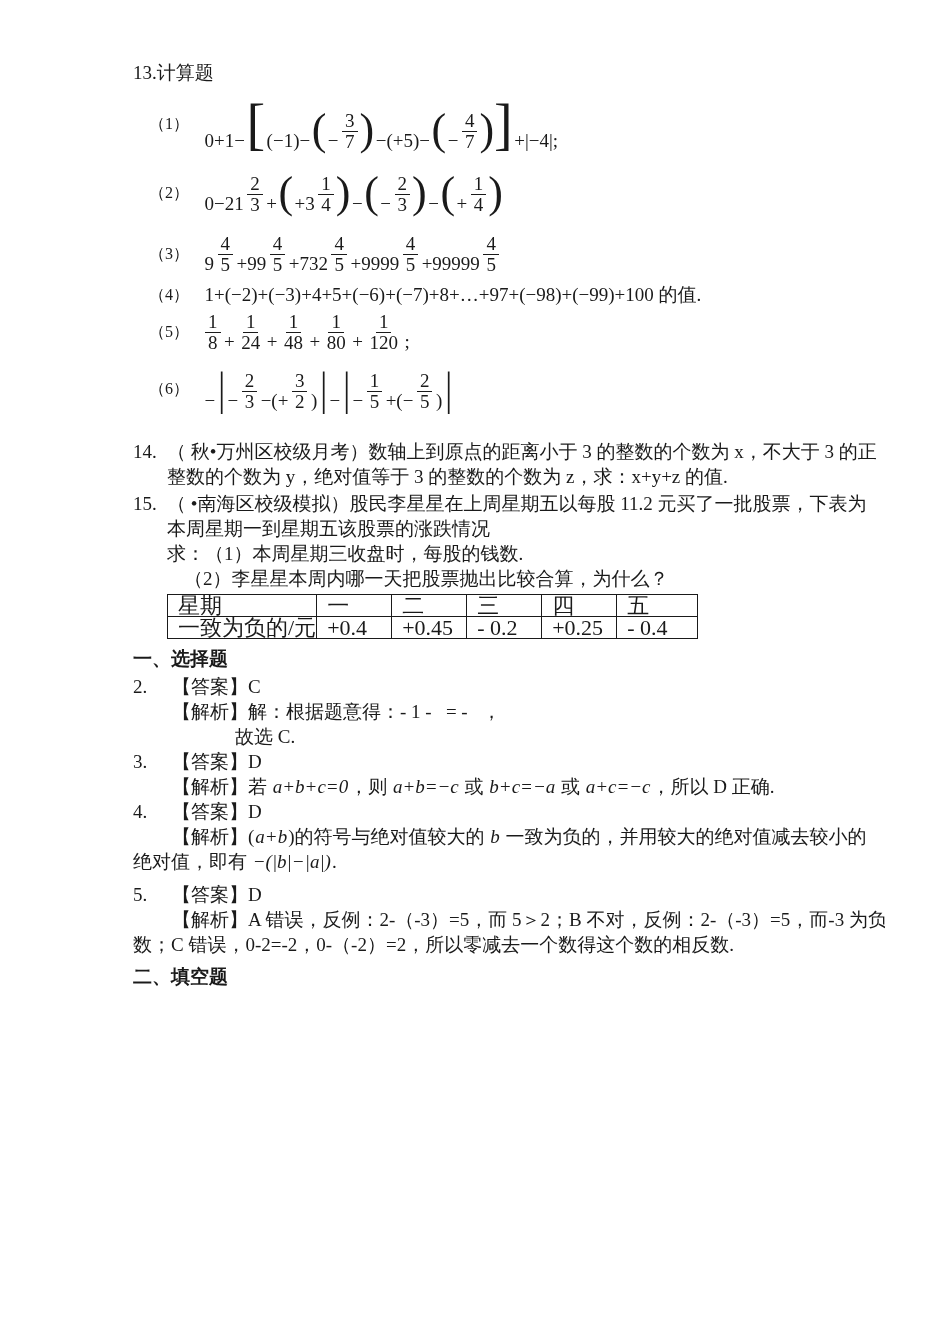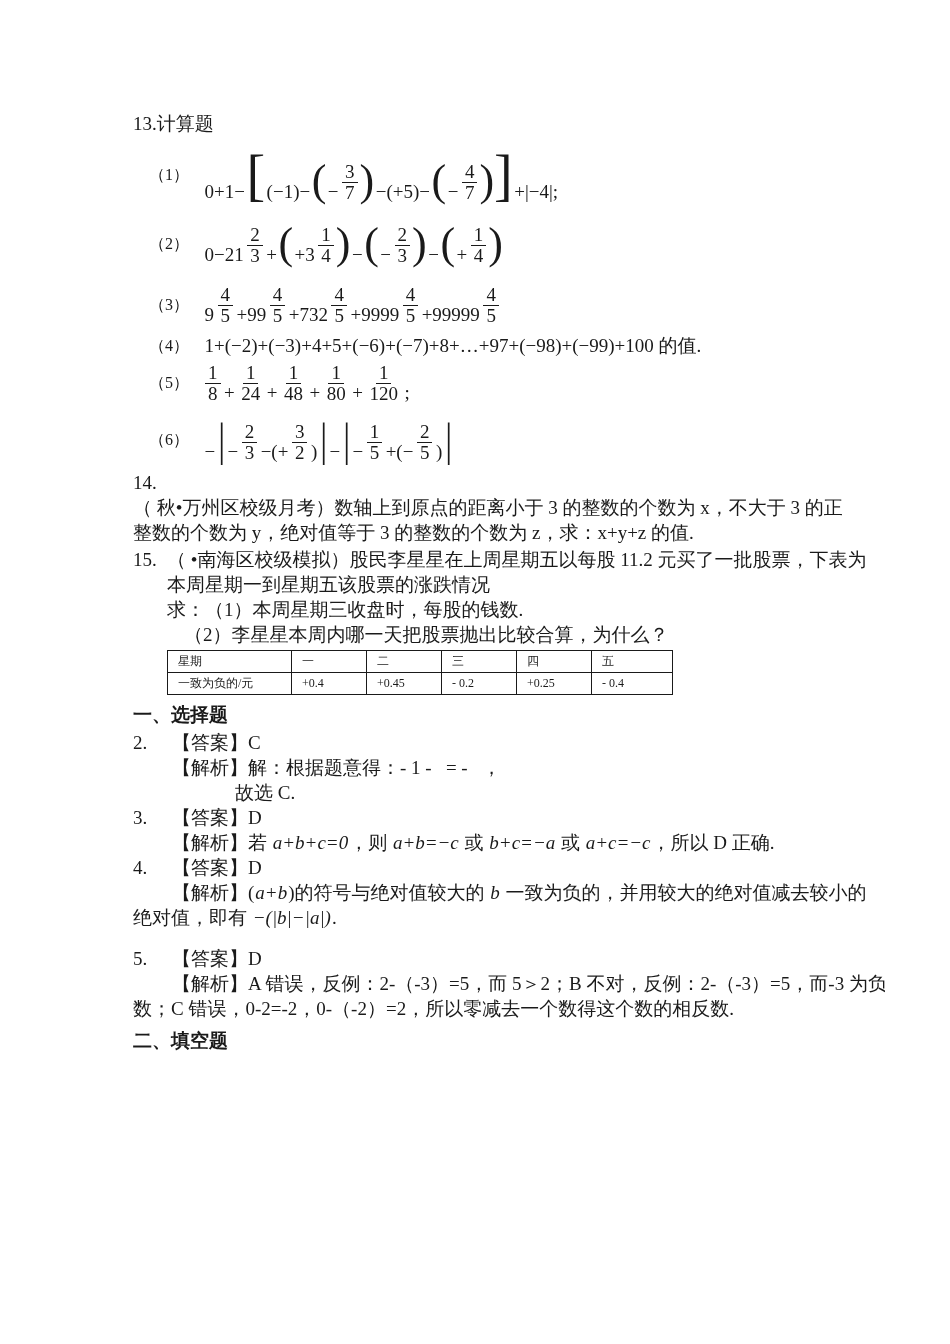--- a/index.html
+++ b/index.html
@@ -1,20 +1,20 @@
 <!DOCTYPE html>
 <html><head>
 <meta charset="utf-8">
 <style>
   html,body{margin:0;padding:0;background:#fff;}
   .page{
     position:relative;
     width:885px;height:1344px;
     box-sizing:border-box;
-    padding:112px 100px 0 133px;
+    padding:61px 100px 0 133px;
     background:#fff;
     font-family:"Liberation Serif","DejaVu Serif",serif;
     font-size:19px;color:#1a1a1a;
     overflow:hidden;
   }
   .qtitle{line-height:24px;}
   
   .fitem{display:flex;align-items:center;}
   .f1{margin-top:8px;height:62px;}
   .f2{margin-top:10px;height:56px;}
@@ -27,28 +27,28 @@
   .tk{padding:0 1.5px;}
   .frac{display:inline-flex;flex-direction:column;align-items:center;line-height:20px;margin:0 2px;}
   .frac .fn{padding:0 3px;border-bottom:1.3px solid #1a1a1a;}
   .frac .fd{padding:0 3px;}
   .big{display:inline-block;font-family:"Liberation Serif",serif;}
   .bigparen{font-size:44px;line-height:44px;font-weight:400;}
   .bigbracket{font-size:56px;line-height:56px;font-weight:400;}
   .bigbar{font-size:46px;line-height:46px;font-weight:300;transform:scaleX(.75);}
   
   .qrow{display:flex;}
-  .q14{margin-top:2px;flex-direction:column;}
+  .q14{margin-top:22px;}
   .q15{margin-top:2px;}
   .qnum{width:34px;flex:none;line-height:25px;}
   .qbody{flex:1;}
   .qline{line-height:25px;white-space:nowrap;}
   .ask2{padding-left:17px;}
   
-  table.stock{border-collapse:collapse;margin-top:3px;font-size:12px;}
+  table.stock{border-collapse:collapse;margin-top:3px;font-size:22px;}
   table.stock td{border:1.4px solid #1a1a1a;height:21px;padding:0 0 0 10px;line-height:21px;white-space:nowrap;}
   
   .ans-header{display:inline-block;font-weight:bold;font-size:21px;line-height:26px;padding:1px 5px;margin-top:20px;}
   .sec{font-weight:bold;line-height:27px;margin-top:6px;}
   .sec2{margin-top:6px;}
   .alist{margin-top:2px;}
   .aline{line-height:25px;white-space:nowrap;}
   .anum{display:inline-block;width:39px;}
   .mathrun{font-style:italic;padding:0 1px;}
 </style>
@@ -268,21 +268,21 @@
   <div class="alist">
       <div class="aitem">
         <div class="aline"><span class="anum">2.</span><span class="run">【答案】C</span></div>
         <div class="aline" style="padding-left: 39px;"><span class="run">【解析】解：根据题意得：- 1 -&nbsp;&nbsp;&nbsp;= -&nbsp;&nbsp;&nbsp;，</span></div>
         <div class="aline" style="padding-left: 102px;"><span class="run">故选 C.</span></div>
       </div>
       <div class="aitem">
         <div class="aline"><span class="anum">3.</span><span class="run">【答案】D</span></div>
         <div class="aline" style="padding-left: 39px;"><span class="run">【解析】若 </span><span class="mathrun">a+b+c=0</span><span class="run">，则 </span><span class="mathrun">a+b=−c</span><span class="run"> 或 </span><span class="mathrun">b+c=−a</span><span class="run"> 或 </span><span class="mathrun">a+c=−c</span><span class="run">，所以 D 正确.</span></div>
       </div>
-      <div class="aitem" style="margin-bottom: 16px;">
+      <div class="aitem" style="margin-bottom: 8px;">
         <div class="aline"><span class="anum">4.</span><span class="run">【答案】D</span></div>
         <div class="aline" style="padding-left: 39px;"><span class="run">【解析】(</span><span class="mathrun">a+b</span><span class="run">)的符号与绝对值较大的 </span><span class="mathrun">b</span><span class="run"> 一致为负的，并用较大的绝对值减去较小的</span></div>
         <div class="aline" style="padding-left: 0px;"><span class="run">绝对值，即有 </span><span class="mathrun">−(|b|−|a|)</span><span class="run">.</span></div>
       </div>
       <div class="aitem">
         <div class="aline"><span class="anum">5.</span><span class="run">【答案】D</span></div>
         <div class="aline" style="padding-left: 39px;"><span class="run">【解析】A 错误，反例：2-（-3）=5，而 5＞2；B 不对，反例：2-（-3）=5，而-3 为负</span></div>
         <div class="aline" style="padding-left: 0px;"><span class="run">数；C 错误，0-2=-2，0-（-2）=2，所以零减去一个数得这个数的相反数.</span></div>
       </div>
     </div>

